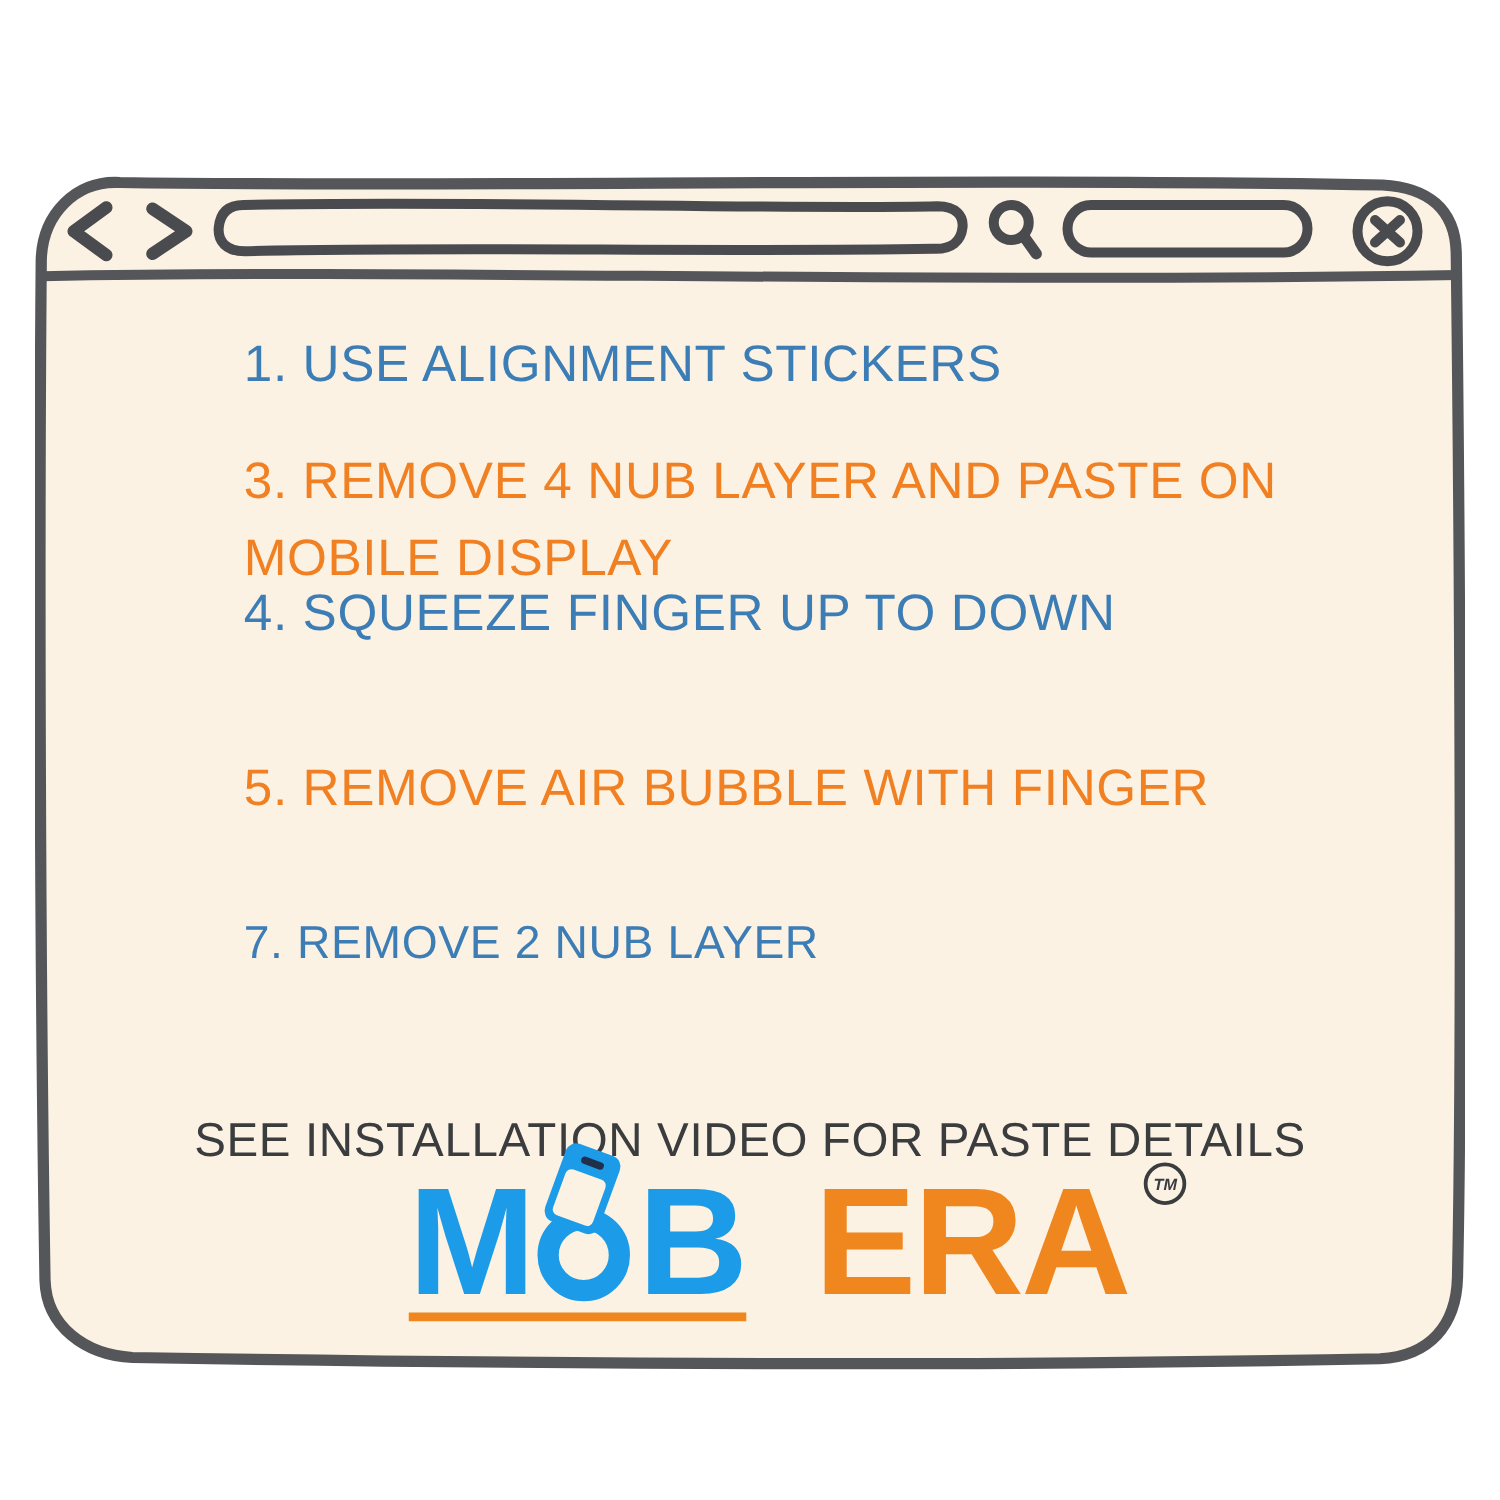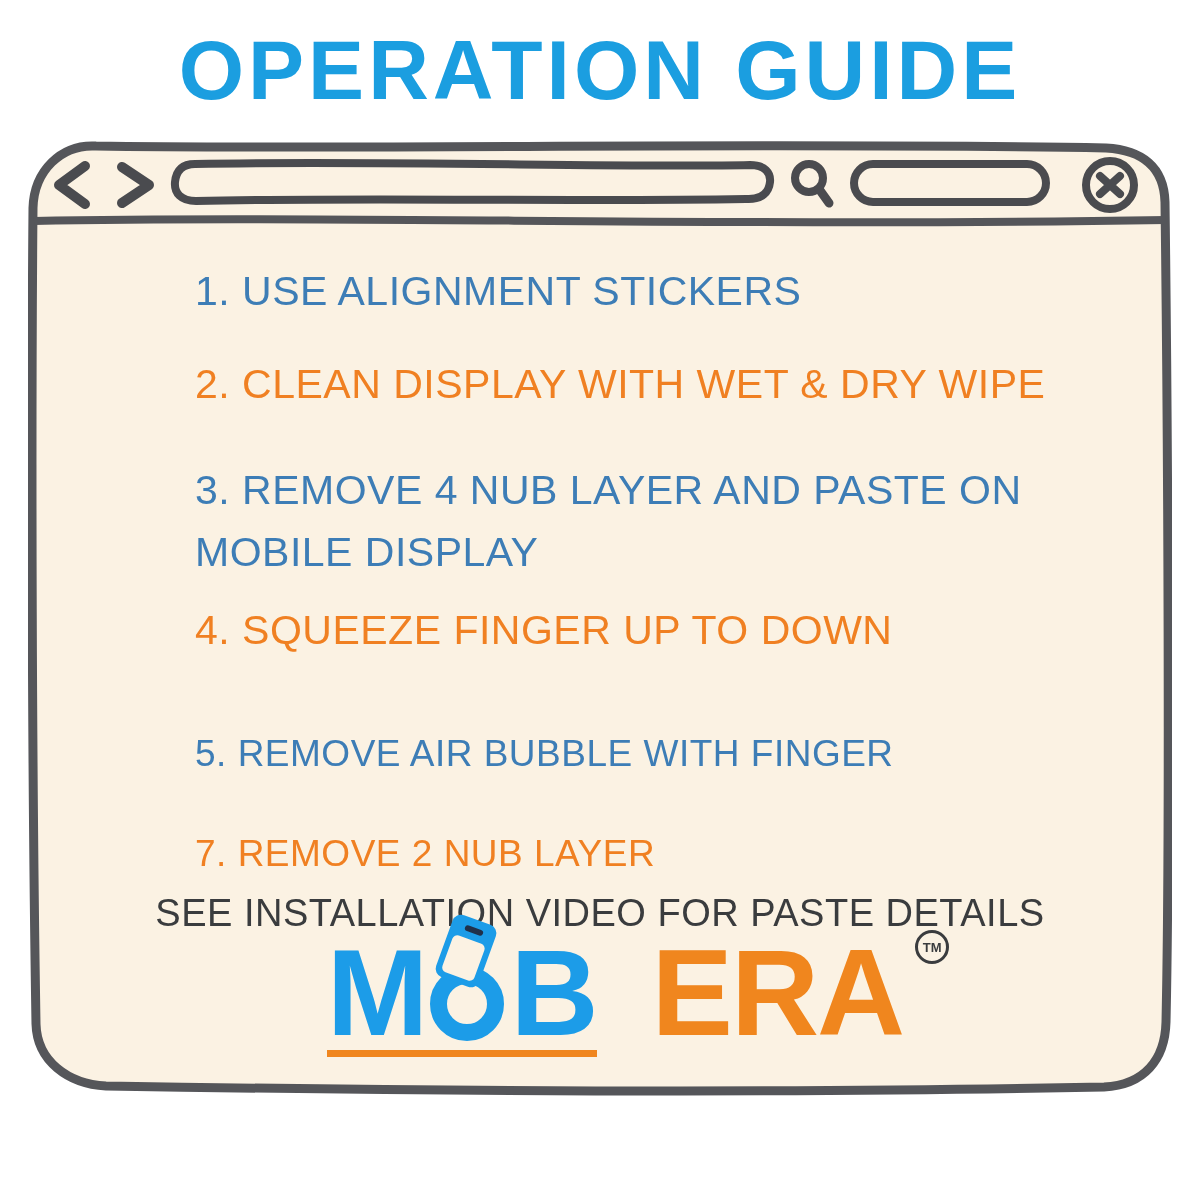--- a/index.html
+++ b/index.html
@@ -133,32 +133,32 @@
     box-sizing: border-box;
     border: 3px solid var(--c-note, #3A3C3E);
     border-radius: 50%;
     display: flex;
     align-items: center;
     justify-content: center;
     font-size: 13px;
     letter-spacing: 0;
     font-weight: bold;
     color: var(--c-note, #3A3C3E);
+    font-style: italic;
   }
 
   
   .frame-stroke { stroke: var(--c-frame, #55565A); }
   .icon-stroke  { stroke: var(--c-icon, #4A4B4F); }
 </style>
 </head>
 <body>
 
 <div id="page">
 
-  <div class="title">OPERATION GUIDE</div>
 
   <div class="window">
 
     <svg width="1144" height="956" viewBox="0 0 1144 956">
 
       <path class="frame-stroke" d="M 68,6
            C 320,10 760,2 1078,8
            C 1114,10 1136,27 1137,62
            C 1140,300 1142,700 1138,882
            C 1137,920 1116,945 1076,947
@@ -189,21 +189,20 @@
       <rect class="icon-stroke" x="826" y="24" width="192" height="38" rx="19" fill="none" stroke-width="8"></rect>
 
       <g>
         <circle class="icon-stroke" cx="1082" cy="45" r="24" fill="none" stroke-width="8"></circle>
         <path class="icon-stroke" d="M 1072,36 L 1092,54 M 1092,36 L 1072,54" fill="none" stroke-width="8" stroke-linecap="round"></path>
       </g>
     </svg>
 
     <div id="steps">
         <div class="step">1. USE ALIGNMENT STICKERS</div>
-        <div class="step">2. CLEAN DISPLAY WITH WET &amp; DRY WIPE</div>
         <div class="step">3. REMOVE 4 NUB LAYER AND PASTE ON MOBILE DISPLAY</div>
         <div class="step">4. SQUEEZE FINGER UP TO DOWN</div>
         <div class="step">5. REMOVE AIR BUBBLE WITH FINGER</div>
         <div class="step">7. REMOVE 2 NUB LAYER</div>
       </div>
 
     <div class="note">SEE INSTALLATION VIDEO FOR PASTE DETAILS</div>
 
     <div class="logo">
       <span class="mob">

